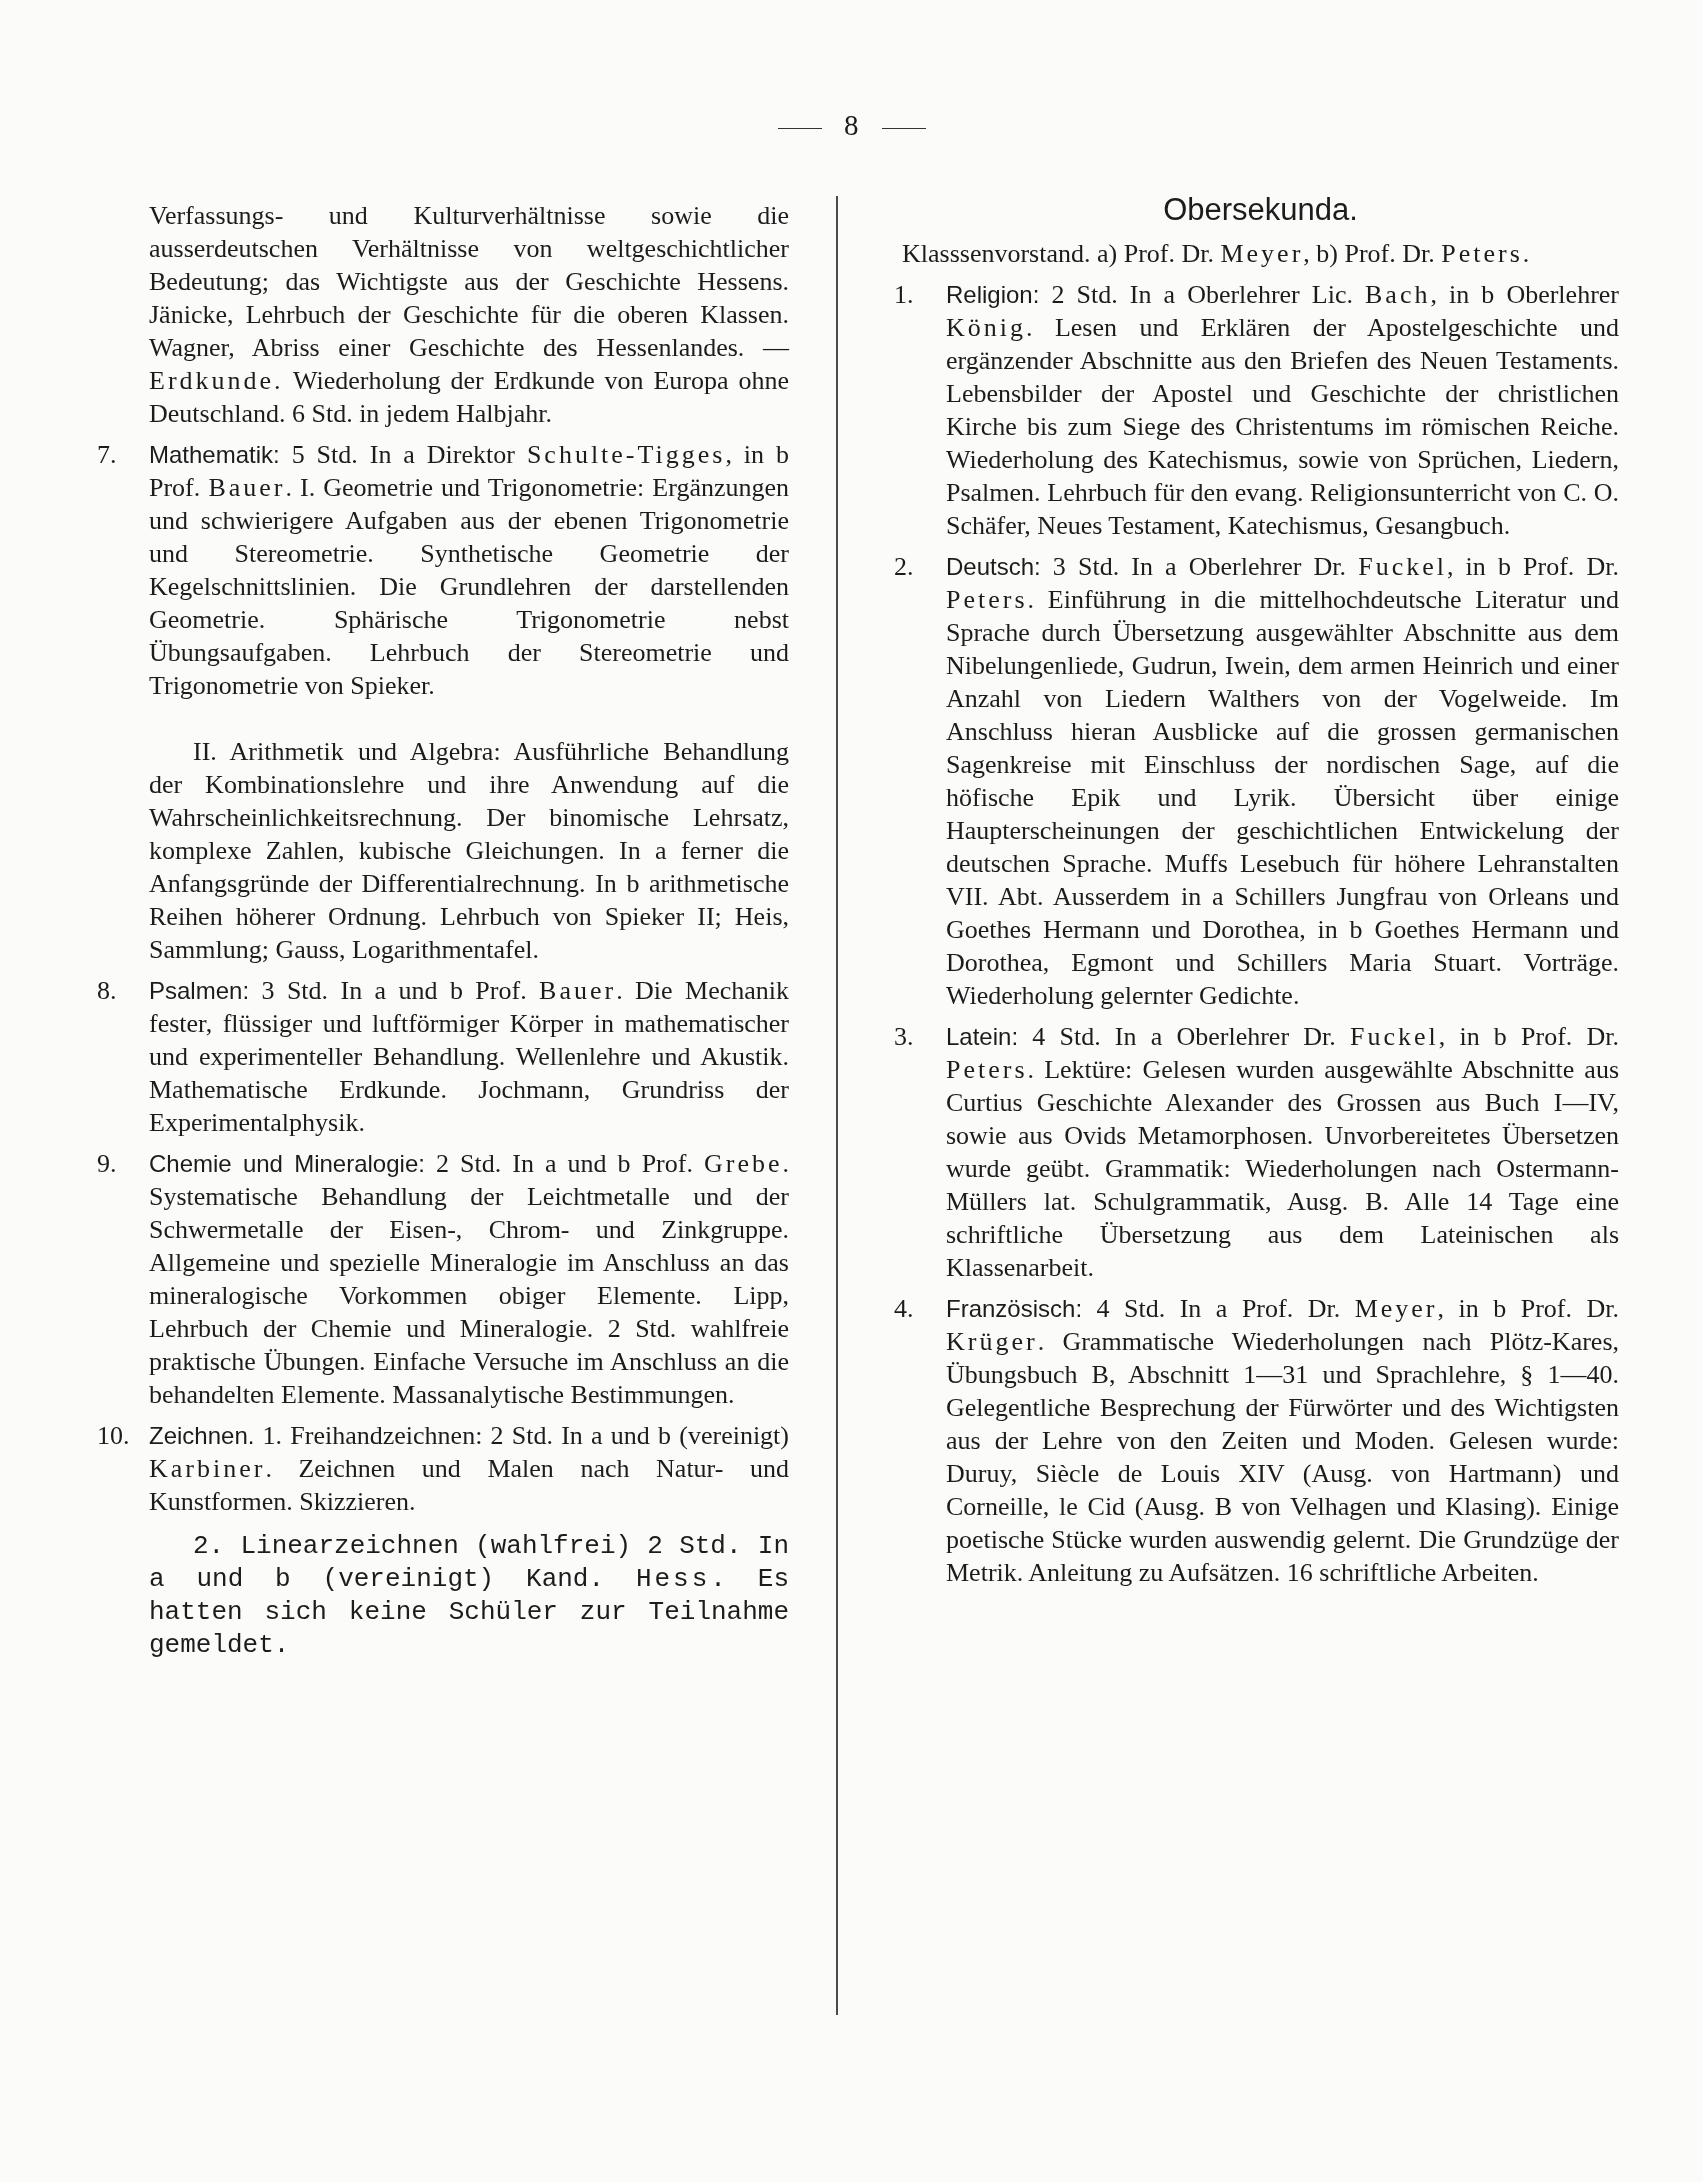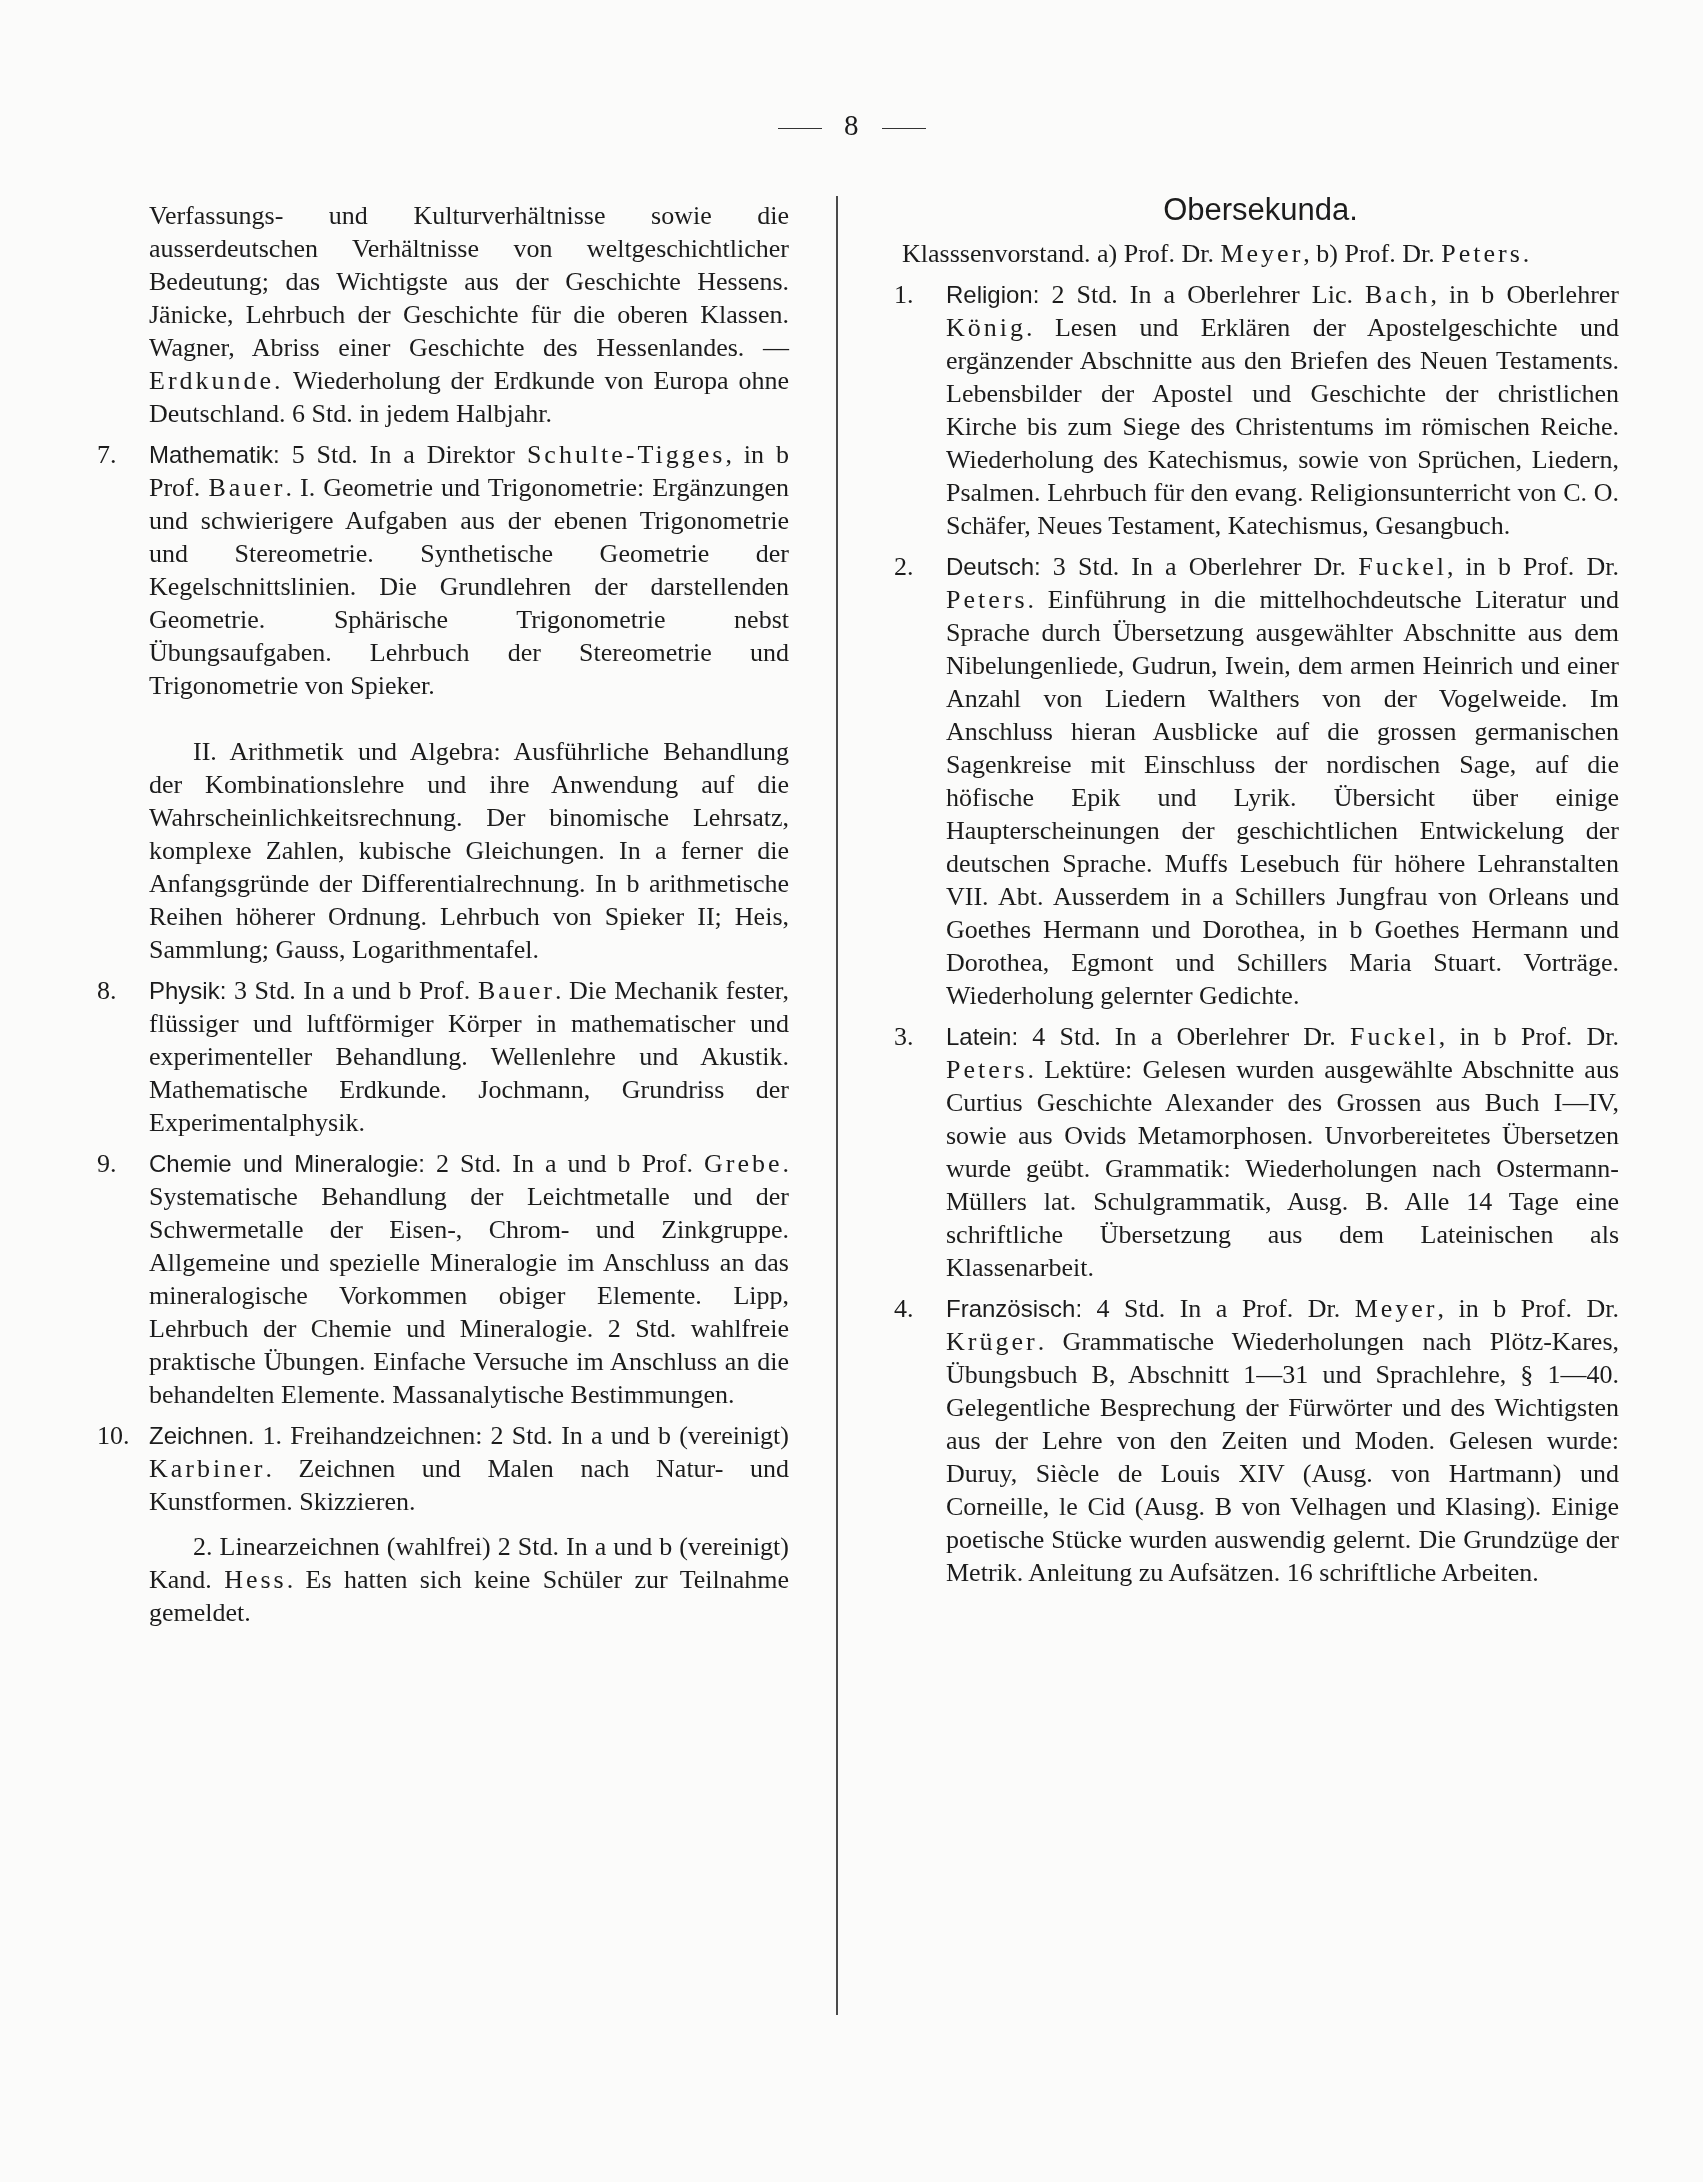--- a/index.html
+++ b/index.html
@@ -77,33 +77,33 @@
   <p class="para"><span>Verfassungs- und Kulturverhältnisse sowie die ausserdeutschen Verhältnisse von weltgeschichtlicher Bedeutung; das Wichtigste aus der Geschichte Hessens. Jänicke, Lehrbuch der Geschichte für die oberen Klassen. Wagner, Abriss einer Geschichte des Hessenlandes. — </span><span class="spaced">Erdkunde.</span><span> Wiederholung der Erdkunde von Europa ohne Deutschland. 6 Std. in jedem Halbjahr.</span></p>
 
   <div class="item gap" style="margin-left:-44px;">
     <span class="num">7.</span>
     <p class="para"><span class="subject">Mathematik:</span><span> 5 Std. In a Direktor </span><span class="spaced">Schulte-Tigges</span><span>, in b Prof. </span><span class="spaced">Bauer</span><span>. I. Geometrie und Trigonometrie: Ergänzungen und schwierigere Aufgaben aus der ebenen Trigonometrie und Stereometrie. Synthetische Geometrie der Kegelschnittslinien. Die Grundlehren der darstellenden Geometrie. Sphärische Trigonometrie nebst Übungsaufgaben. Lehrbuch der Stereometrie und Trigonometrie von Spieker.</span></p>
   </div>
   <p class="para gap indent">II. Arithmetik und Algebra: Ausführliche Behandlung der Kombinationslehre und ihre Anwendung auf die Wahrscheinlichkeitsrechnung. Der binomische Lehrsatz, komplexe Zahlen, kubische Gleichungen. In a ferner die Anfangsgründe der Differentialrechnung. In b arithmetische Reihen höherer Ordnung. Lehrbuch von Spieker II; Heis, Sammlung; Gauss, Logarithmentafel.</p>
 
   <div class="item gap" style="margin-left:-44px;">
     <span class="num">8.</span>
-    <p class="para"><span class="subject">Physik:</span><span> 3 Std. In a und b Prof. </span><span class="spaced">Bauer</span><span>. Die Mechanik fester, flüssiger und luftförmiger Körper in mathematischer und experimenteller Behandlung. Wellenlehre und Akustik. Mathematische Erdkunde. Jochmann, Grundriss der Experimentalphysik.</span></p>
+    <p class="para"><span class="subject">Psalmen:</span><span> 3 Std. In a und b Prof. </span><span class="spaced">Bauer</span><span>. Die Mechanik fester, flüssiger und luftförmiger Körper in mathematischer und experimenteller Behandlung. Wellenlehre und Akustik. Mathematische Erdkunde. Jochmann, Grundriss der Experimentalphysik.</span></p>
   </div>
 
   <div class="item gap" style="margin-left:-44px;">
     <span class="num">9.</span>
     <p class="para"><span class="subject">Chemie und Mineralogie:</span><span> 2 Std. In a und b Prof. </span><span class="spaced">Grebe</span><span>. Systematische Behandlung der Leichtmetalle und der Schwermetalle der Eisen-, Chrom- und Zinkgruppe. Allgemeine und spezielle Mineralogie im Anschluss an das mineralogische Vorkommen obiger Elemente. Lipp, Lehrbuch der Chemie und Mineralogie. 2 Std. wahlfreie praktische Übungen. Einfache Versuche im Anschluss an die behandelten Elemente. Massanalytische Bestimmungen.</span></p>
   </div>
 
   <div class="item gap" style="margin-left:-44px;">
     <span class="num">10.</span>
     <p class="para"><span class="subject">Zeichnen.</span><span> 1. Freihandzeichnen: 2 Std. In a und b (vereinigt) </span><span class="spaced">Karbiner</span><span>. Zeichnen und Malen nach Natur- und Kunstformen. Skizzieren.</span></p>
   </div>
-  <p class="para indent" style="margin-top:12px;"><span>2. Linearzeichnen (wahlfrei) 2 Std. In a und b (vereinigt) Kand. </span><span class="spaced">Hess</span><span>. Es hatten sich keine Schüler zur Teilnahme gemeldet.</span></p>
+  <p class="para indent" style="margin-top:12px;font-family:Liberation Mono, monospace;"><span>2. Linearzeichnen (wahlfrei) 2 Std. In a und b (vereinigt) Kand. </span><span class="spaced">Hess</span><span>. Es hatten sich keine Schüler zur Teilnahme gemeldet.</span></p>
 </div>
 
 <div class="col col-right">
   <p class="section-title">Obersekunda.</p>
   <p class="para center"><span>Klasssenvorstand. a) Prof. Dr. </span><span class="spaced">Meyer</span><span>, b) Prof. Dr. </span><span class="spaced">Peters</span><span>.</span></p>
 
   <div class="item gap">
     <span class="num">1.</span>
     <p class="para"><span class="subject">Religion:</span><span> 2 Std. In a Oberlehrer Lic. </span><span class="spaced">Bach</span><span>, in b Oberlehrer </span><span class="spaced">König</span><span>. Lesen und Erklären der Apostelgeschichte und ergänzender Abschnitte aus den Briefen des Neuen Testaments. Lebensbilder der Apostel und Geschichte der christlichen Kirche bis zum Siege des Christentums im römischen Reiche. Wiederholung des Katechismus, sowie von Sprüchen, Liedern, Psalmen. Lehrbuch für den evang. Religionsunterricht von C. O. Schäfer, Neues Testament, Katechismus, Gesangbuch.</span></p>
   </div>

